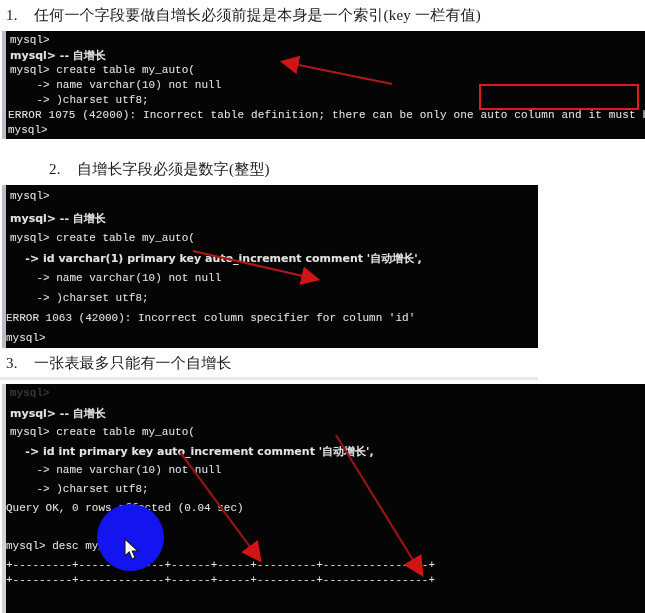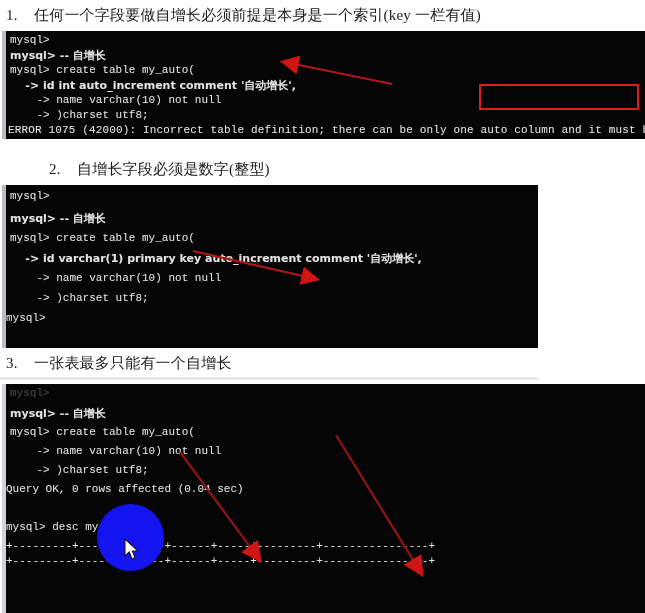--- a/index.html
+++ b/index.html
@@ -108,53 +108,54 @@
 
 <div class="heading" style="top:4px;">
   <span class="num">1.</span><span class="txt">任何一个字段要做自增长必须前提是本身是一个索引(key 一栏有值)</span>
 </div>
 
 <div class="term" style="left:2px; top:31px; width:643px; height:108px;">
   <div class="gutter"></div>
   <div class="ln" style="padding-left:6px;">mysql&gt;</div>
   <div class="ln cn" style="padding-left:6px;">mysql&gt; -- 自增长</div>
   <div class="ln" style="padding-left:6px;">mysql&gt; create table my_auto(</div>
-  <div class="ln cn" style="padding-left:6px;">    -&gt; id int auto_increment comment '自动增长',</div>
   <div class="ln" style="padding-left:6px;">    -&gt; name varchar(10) not null</div>
   <div class="ln" style="padding-left:6px;">    -&gt; )charset utf8;</div>
   <div class="ln" style="padding-left:4px; letter-spacing:0.15px;">ERROR 1075 (42000): Incorrect table definition; there can be only one auto column and it must be defined as a key</div>
   <div class="ln" style="padding-left:4px;">mysql&gt;</div>
 </div>
 
 <div class="heading" style="top:158px;margin-left:43px;">
   <span class="num">2.</span><span class="txt">自增长字段必须是数字(整型)</span>
 </div>
 
 <div class="term" style="left:2px; top:185px; width:536px; height:163px;">
   <div class="gutter"></div>
   <div class="ln" style="padding-left:6px; margin-top:2px;">mysql&gt;</div>
   <div class="ln cn" style="padding-left:6px; margin-top:7px;">mysql&gt; -- 自增长</div>
   <div class="ln" style="padding-left:6px; margin-top:5px;">mysql&gt; create table my_auto(</div>
   <div class="ln cn" style="padding-left:6px; margin-top:5px;">    -&gt; id varchar(1) primary key auto_increment comment '自动增长',</div>
   <div class="ln" style="padding-left:6px; margin-top:5px;">    -&gt; name varchar(10) not null</div>
   <div class="ln" style="padding-left:6px; margin-top:5px;">    -&gt; )charset utf8;</div>
+  <div class="ln" style="padding-left:2px; margin-top:5px;">ERROR 1063 (42000): Incorrect column specifier for column 'id'</div>
   <div class="ln" style="padding-left:2px; margin-top:5px;">mysql&gt;</div>
 </div>
 
 <div class="heading" style="top:352px;">
   <span class="num">3.</span><span class="txt">一张表最多只能有一个自增长</span>
 </div>
 
 <div class="sep" style="left:0; top:377px; width:538px; height:3px;"></div>
 
 <div class="term" style="left:2px; top:384px; width:643px; height:229px;">
   <div class="gutter light"></div>
   <div class="ln" style="padding-left:6px; color:#3a3a3a;">mysql&gt;</div>
   <div class="ln cn" style="padding-left:6px; margin-top:5px;">mysql&gt; -- 自增长</div>
   <div class="ln" style="padding-left:6px; margin-top:4px;">mysql&gt; create table my_auto(</div>
+  <div class="ln cn" style="padding-left:6px; margin-top:4px;">    -&gt; id int primary key auto_increment comment '自动增长',</div>
   <div class="ln" style="padding-left:6px; margin-top:4px;">    -&gt; name varchar(10) not null</div>
   <div class="ln" style="padding-left:6px; margin-top:4px;">    -&gt; )charset utf8;</div>
   <div class="ln" style="padding-left:2px; margin-top:4px;">Query OK, 0 rows affected (0.04 sec)</div>
   <div class="ln blank" style="padding-left:2px; margin-top:4px;"></div>
   <div class="ln" style="padding-left:2px; margin-top:4px;">mysql&gt; desc my_auto;</div>
 
   <div style="margin-top:4px;">
     <div class="ln" style="padding-left:2px;">+---------+-------------+------+-----+---------+----------------+</div>
     <div class="ln" style="padding-left:2px;">+---------+-------------+------+-----+---------+----------------+</div>
     <div class="ln" style="padding-left:2px;">

